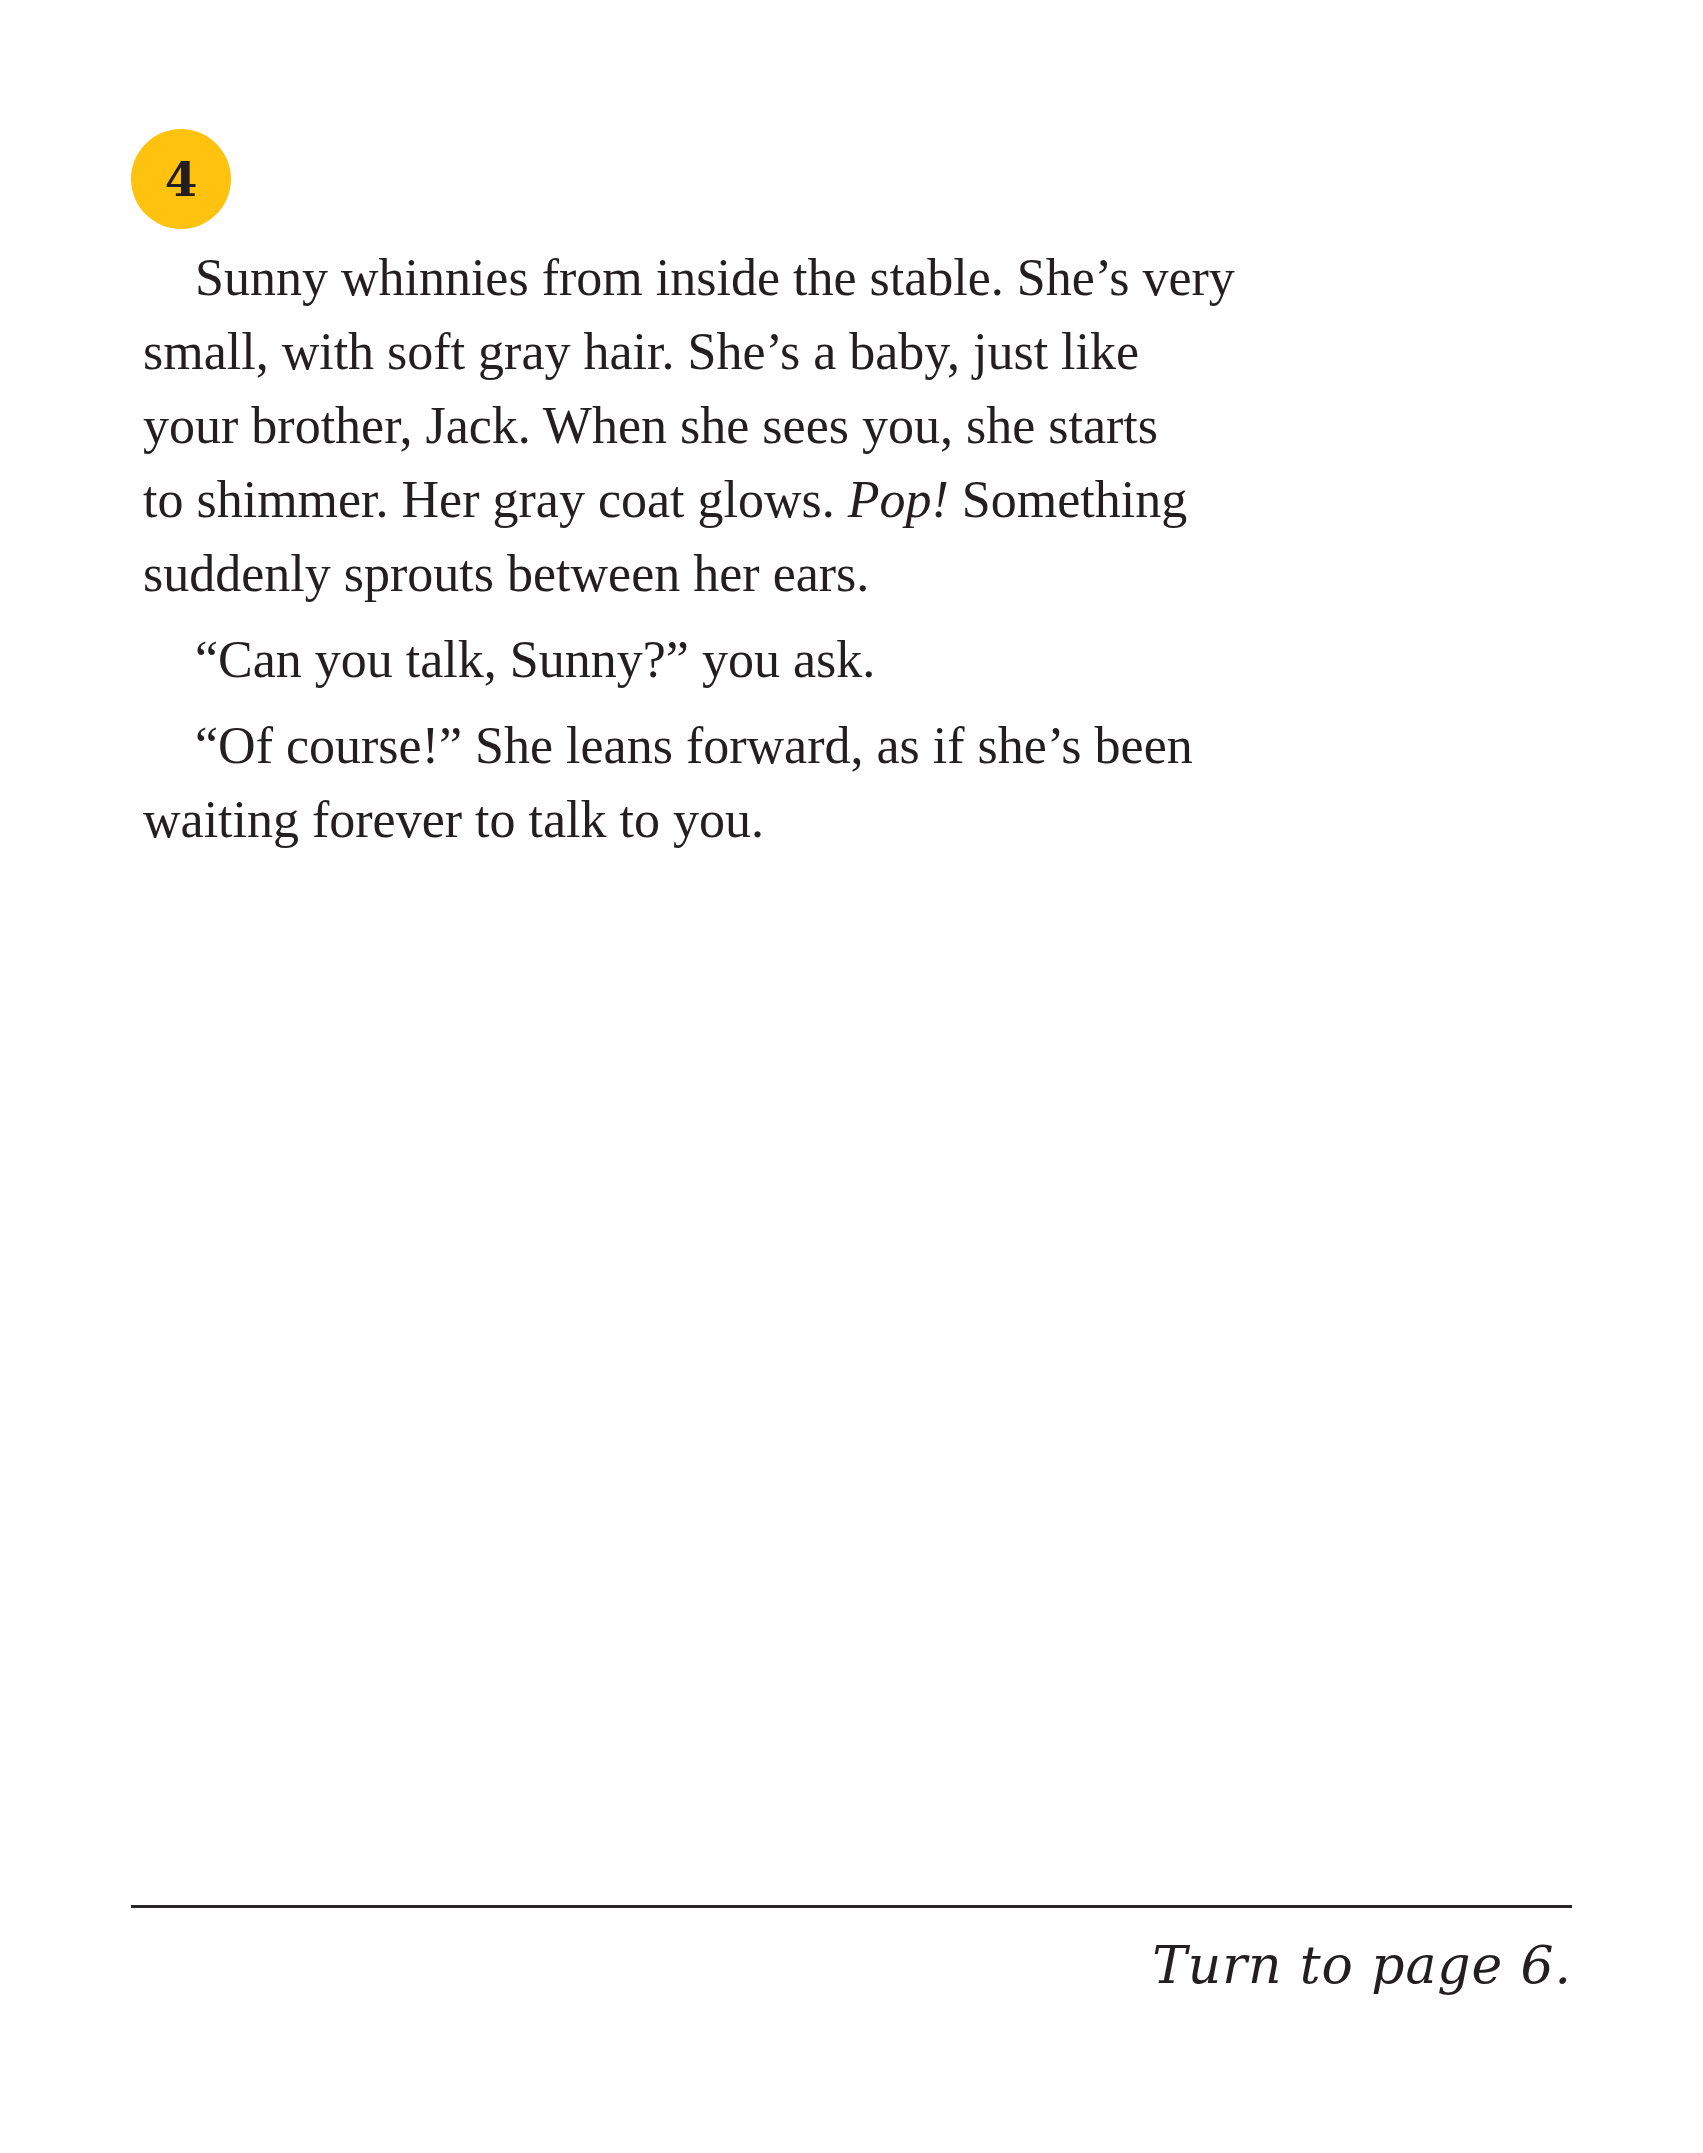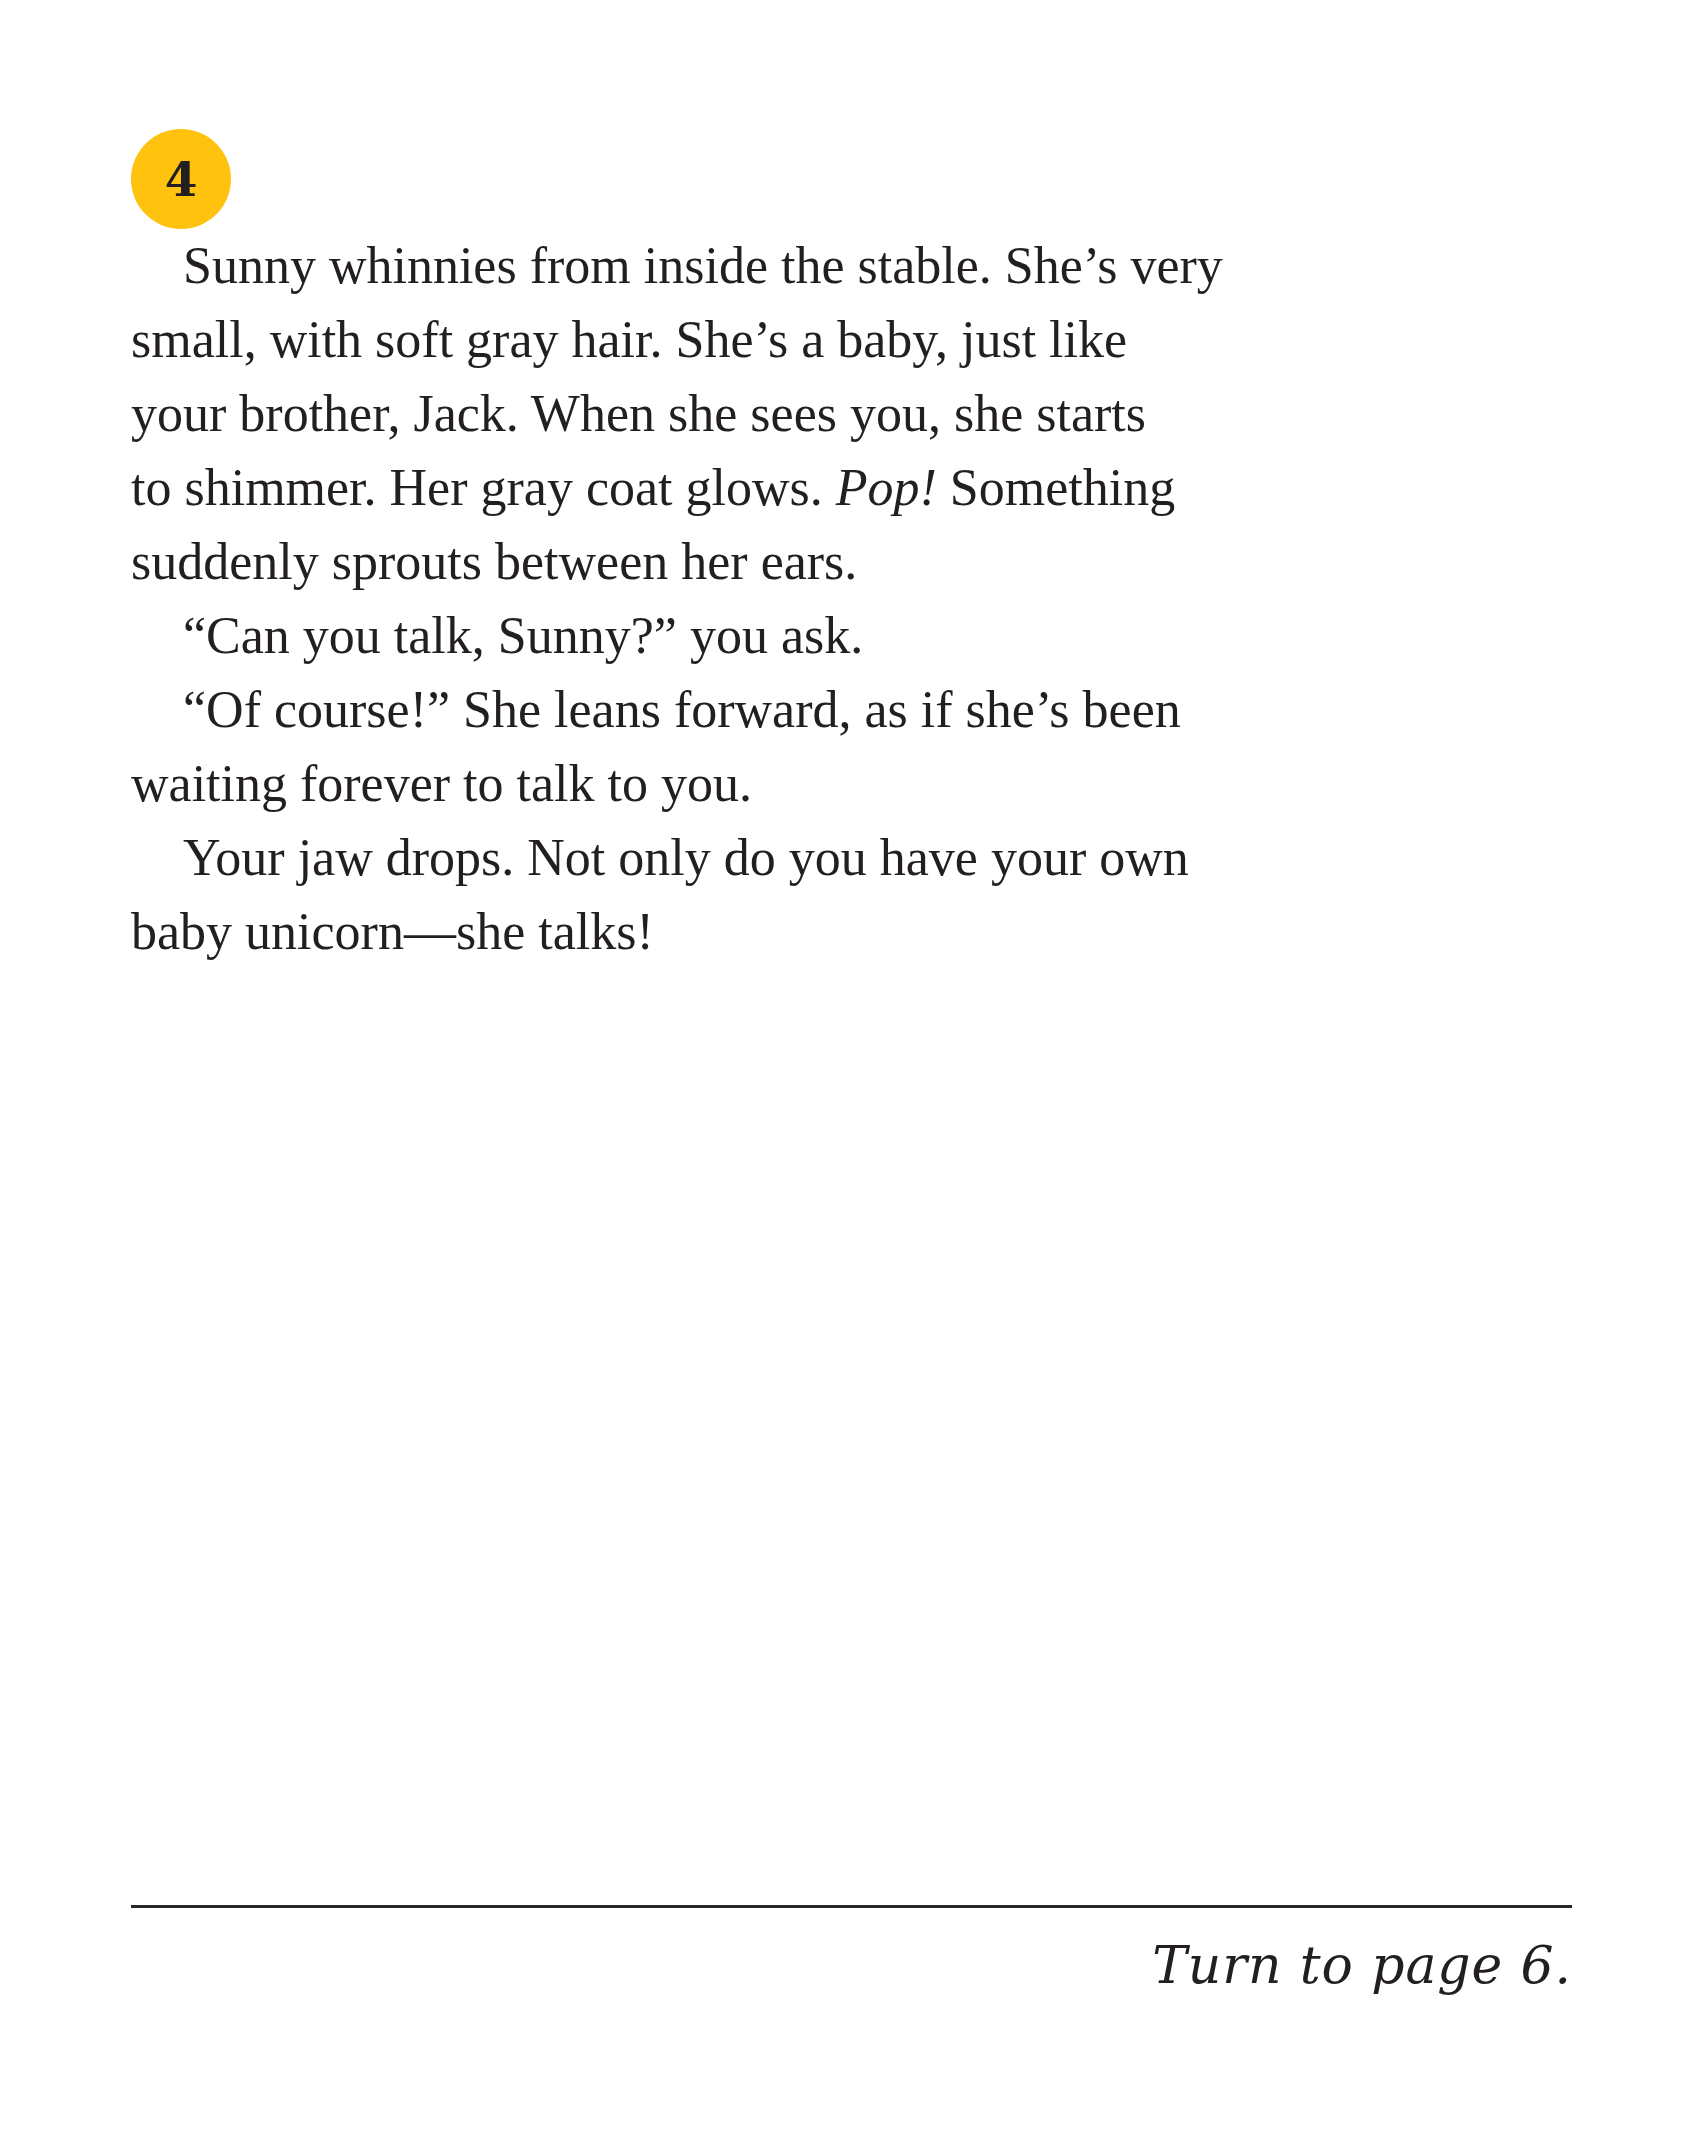--- a/index.html
+++ b/index.html
@@ -8,21 +8,21 @@
       position: absolute; left: 131px; top: 129px; width: 100px; height: 100px;
       border-radius: 50%; background: #FFC20E;
       display: flex; align-items: center; justify-content: center;
       font-family: "DejaVu Serif", serif; font-weight: bold; font-size: 47px; color: #231f20;
     }
     .story {
       position: absolute; left: 131px; top: 229px; width: 1467px;
       font-family: "Liberation Serif", "DejaVu Serif", serif;
       font-size: 52px; line-height: 74px; color: #231f20;
     }
-    .story p { margin: 0; text-indent: 52px; white-space: pre-line; }
+    .story p { margin: 12px; text-indent: 52px; white-space: pre-line; }
     .story em { font-style: italic; }
     .divider {
       position: absolute; left: 131px; top: 1905px; width: 1441px; height: 2.6px; background: #2a2627;
     }
     .footer {
       position: absolute; right: 131px; top: 1935px;
       font-family: "DejaVu Serif", serif; font-style: italic; font-size: 52px; color: #231f20;
       letter-spacing: 0.9px;
       margin-left: 48px;
     }
@@ -36,20 +36,18 @@
 
 <div class="story">
   <p><span>Sunny whinnies from inside the stable. She’s very
 small, with soft gray hair. She’s a baby, just like
 your brother, Jack. When she sees you, she starts
 to shimmer. Her gray coat glows. </span><em>Pop!</em><span> Something
 suddenly sprouts between her ears.</span></p>
   <p>“Can you talk, Sunny?” you ask.</p>
   <p>“Of course!” She leans forward, as if she’s been
 waiting forever to talk to you.</p>
-  <p>Your jaw drops. Not only do you have your own
-baby unicorn—she talks!</p>
 </div>
 
 <div class="divider"></div>
 
 <div class="footer">Turn to page 6.</div>
 
 
 </body></html>

